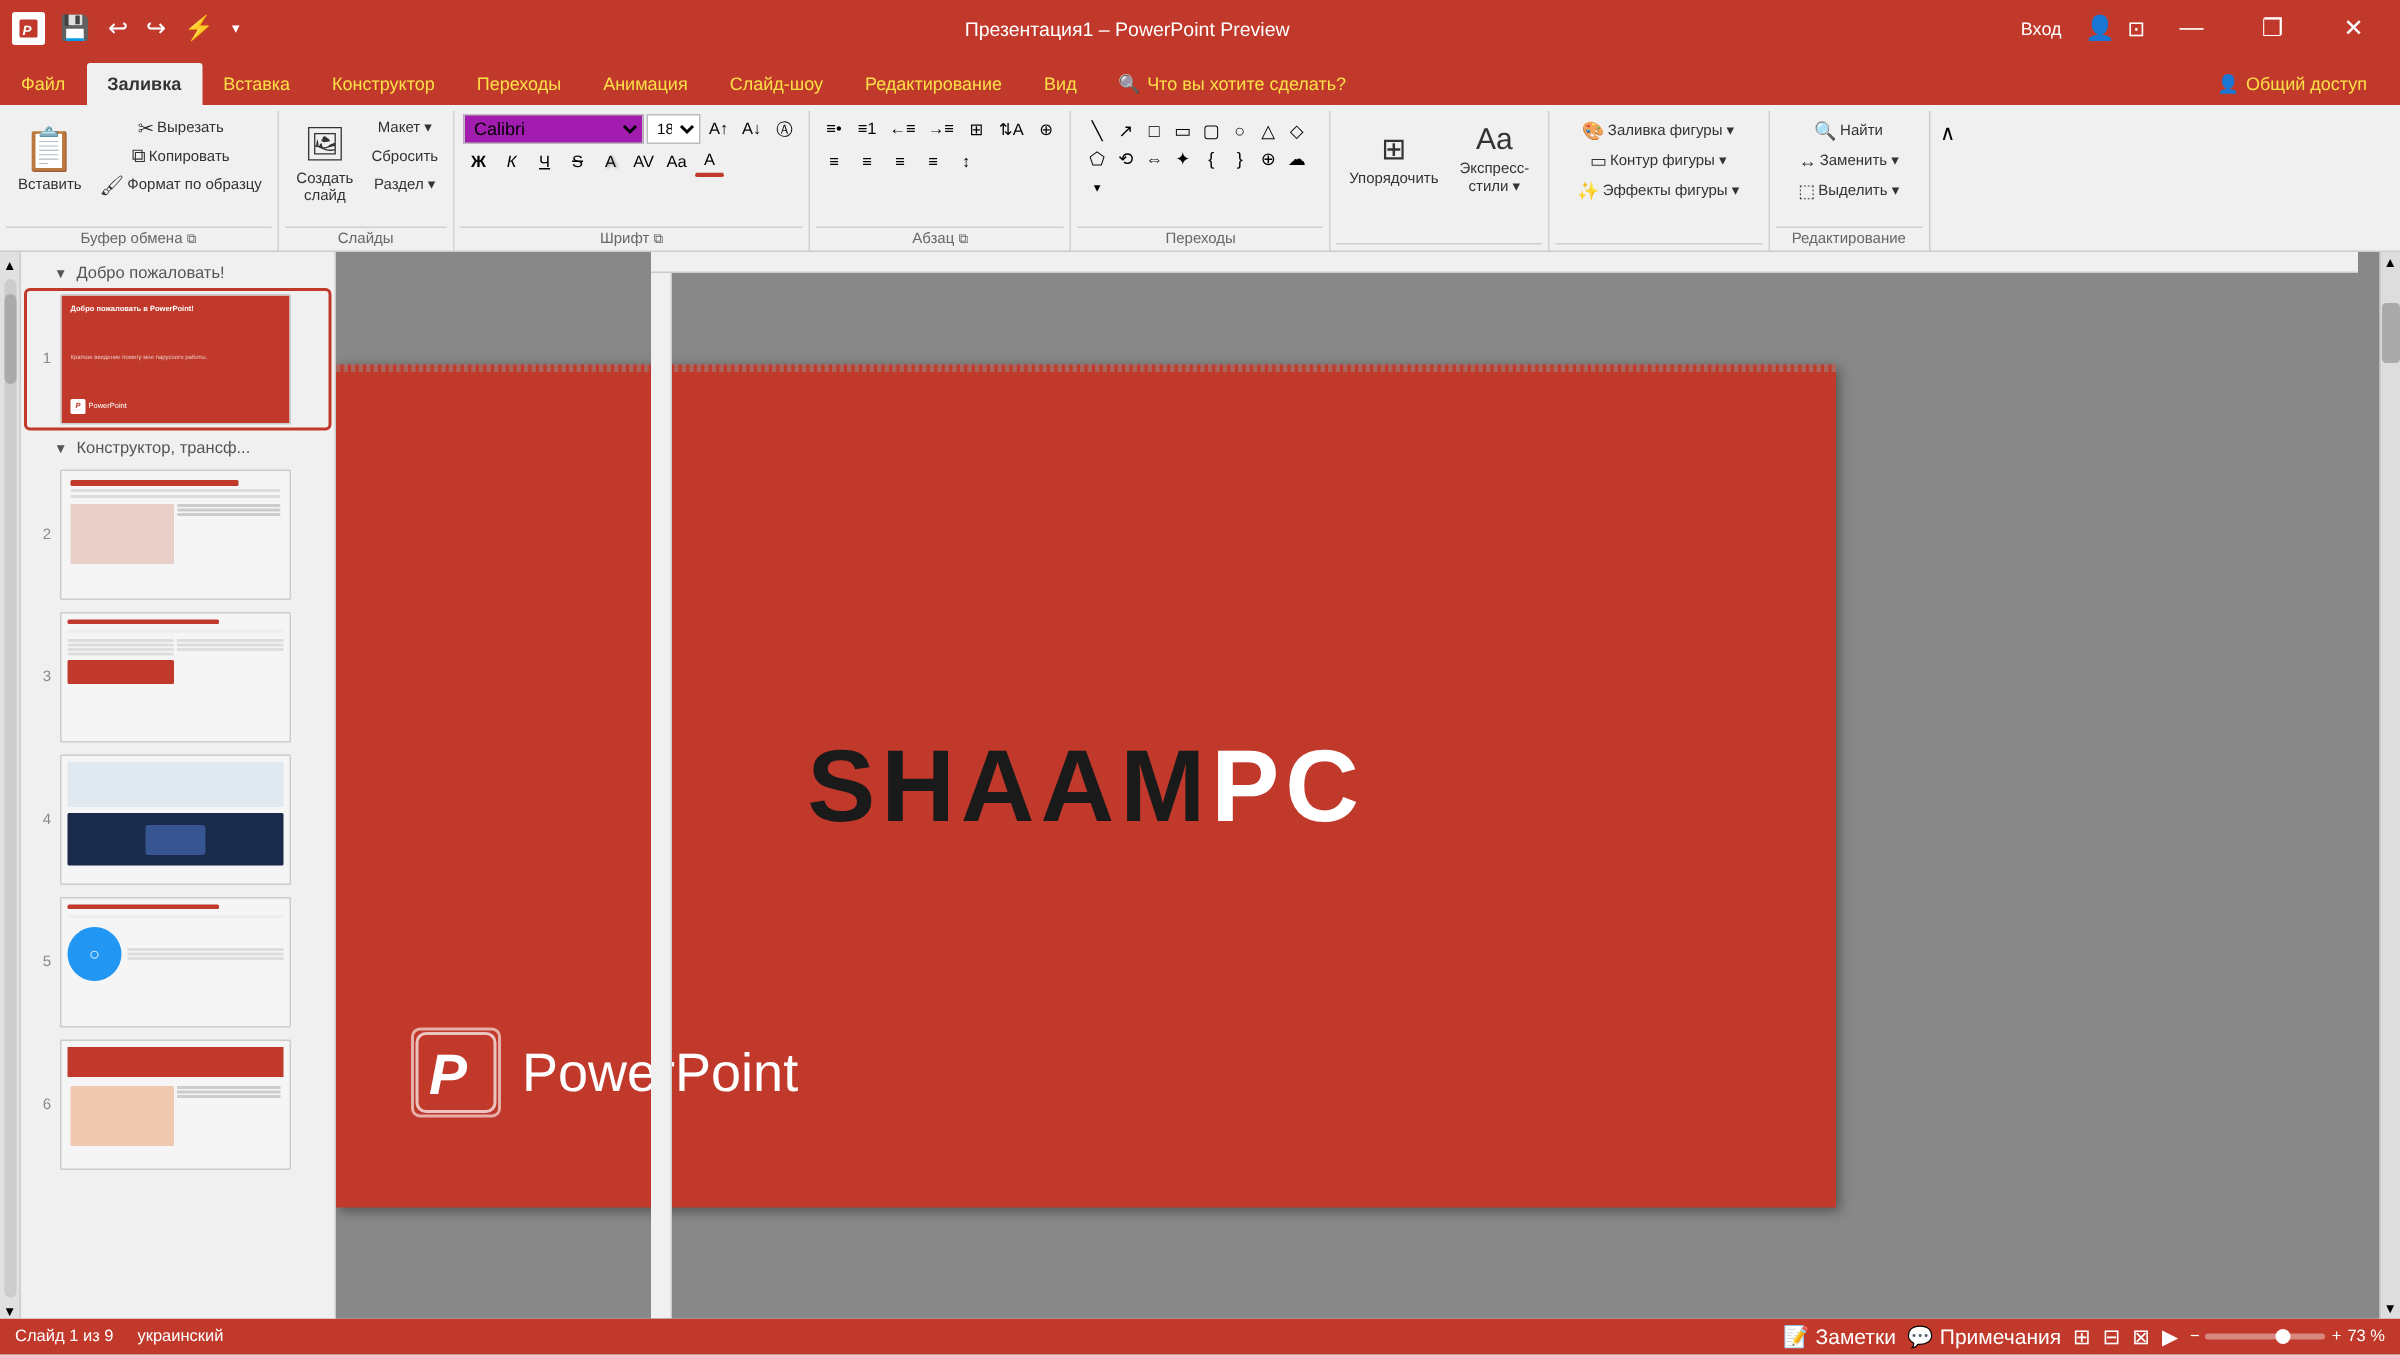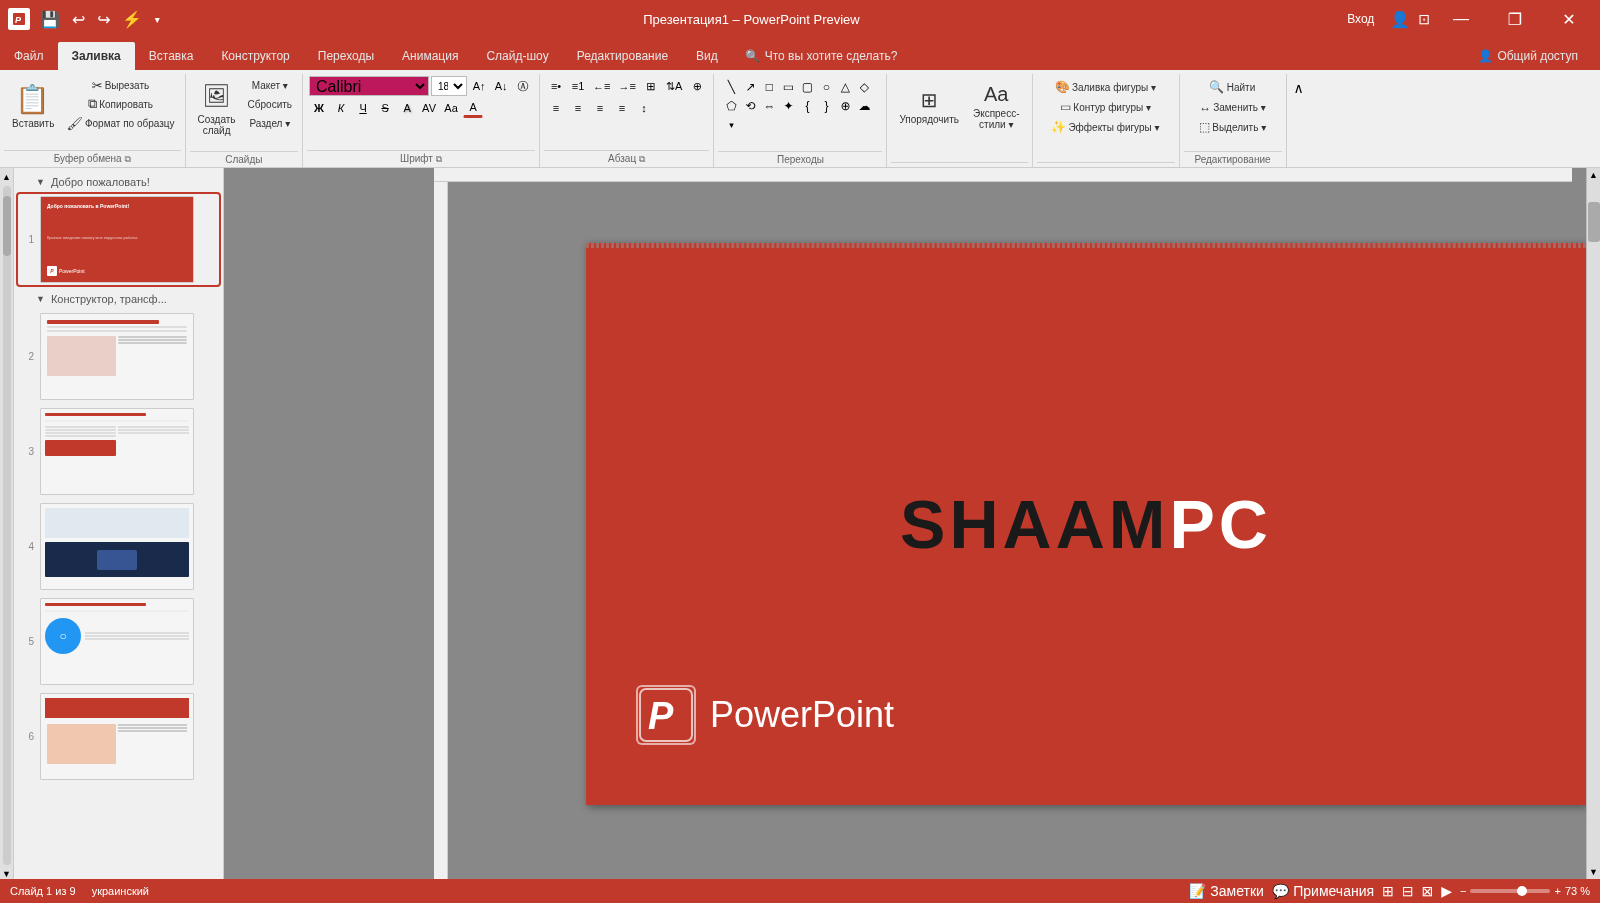--- a/index.html
+++ b/index.html
@@ -29,21 +29,21 @@
     #ribbon-tabs {
       height: 32px;
       background: #c0392b;
       display: flex;
       align-items: flex-end;
       padding-left: 0;
     }
     .ribbon-tab {
       padding: 6px 14px;
       font-size: 12px;
-      color: #e5e5e5;
+      color: #fde047;
       cursor: pointer;
       border-radius: 2px 2px 0 0;
       height: 28px;
       display: flex;
       align-items: center;
     }
     .ribbon-tab.active { background: #f0f0f0; color: #333; font-weight: 600; }
 
     
     #ribbon-content {
@@ -154,21 +154,21 @@
       position: relative;
     }
     .slide-thumb-1 { background: #c0392b; }
 
     
     #canvas-area {
       flex: 1;
       background: #888;
       display: flex;
       align-items: center;
-      justify-content: flex-end;
+      justify-content: flex-start;
       position: relative;
       overflow: hidden;
     }
     #slide-canvas {
       width: 1000px;
       height: 562px;
       background: #c0392b;
       position: relative;
       box-shadow: 2px 2px 8px rgba(0,0,0,0.4);
     }
@@ -249,21 +249,21 @@
       color: white;
       font-size: 11px;
     }
     #status-bar-left { display: flex; gap: 16px; }
     #status-bar-right { display: flex; align-items: center; gap: 8px; }
     .status-icon { font-size: 14px; cursor: pointer; }
     .zoom-control { display: flex; align-items: center; gap: 4px; }
     .zoom-slider { width: 80px; height: 4px; background: rgba(255,255,255,0.4); border-radius: 2px; position: relative; cursor: pointer; }
     .zoom-slider-thumb { position: absolute; width: 10px; height: 10px; background: white; border-radius: 50%; top: -3px; left: 65%; transform: translateX(-50%); }
     .font-row { display: flex; align-items: center; gap: 2px; }
-    .font-dropdown { height: 20px; width: 120px; font-size: 16px; border: 1px solid #bbb; background: #be185d; padding: 0 2px; cursor: pointer; }
+    .font-dropdown { height: 20px; width: 120px; font-size: 12px; border: 1px solid #bbb; background: #a21caf; padding: 0 2px; cursor: pointer; }
     .font-size-dropdown { height: 20px; width: 36px; font-size: 10px; border: 1px solid #bbb; background: white; padding: 0 2px; cursor: pointer; }
     .font-btn { height: 20px; width: 20px; font-size: 11px; border: 1px solid transparent; background: transparent; cursor: pointer; display: flex; align-items: center; justify-content: center; border-radius: 2px; }
     .font-btn.bold { font-weight: bold; }
     .font-btn.italic { font-style: italic; }
     .font-btn.underline { text-decoration: underline; }
     .font-btn.strike { text-decoration: line-through; }
 
     .format-btn { height: 20px; min-width: 20px; font-size: 11px; border: 1px solid transparent; background: transparent; cursor: pointer; display: flex; align-items: center; justify-content: center; border-radius: 2px; padding: 0 2px; }
     .draw-tool { width: 18px; height: 18px; font-size: 12px; display: flex; align-items: center; justify-content: center; cursor: pointer; border-radius: 2px; }
     

